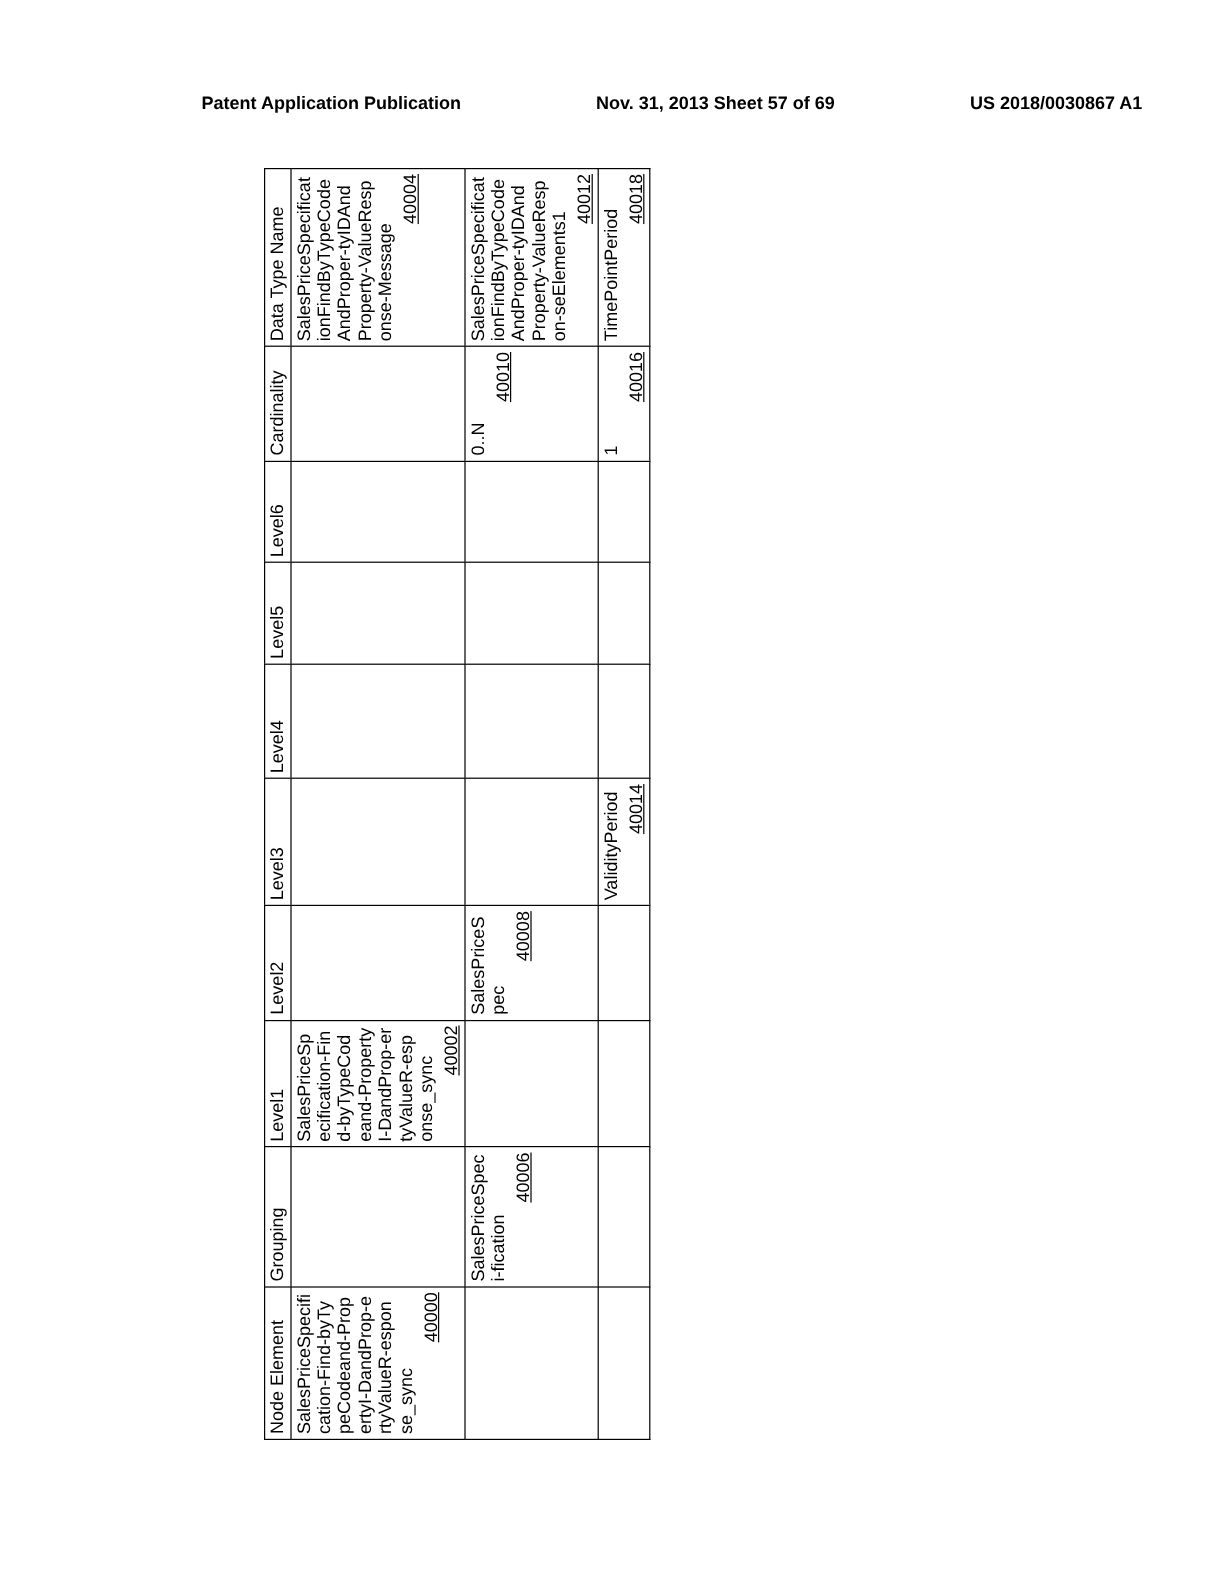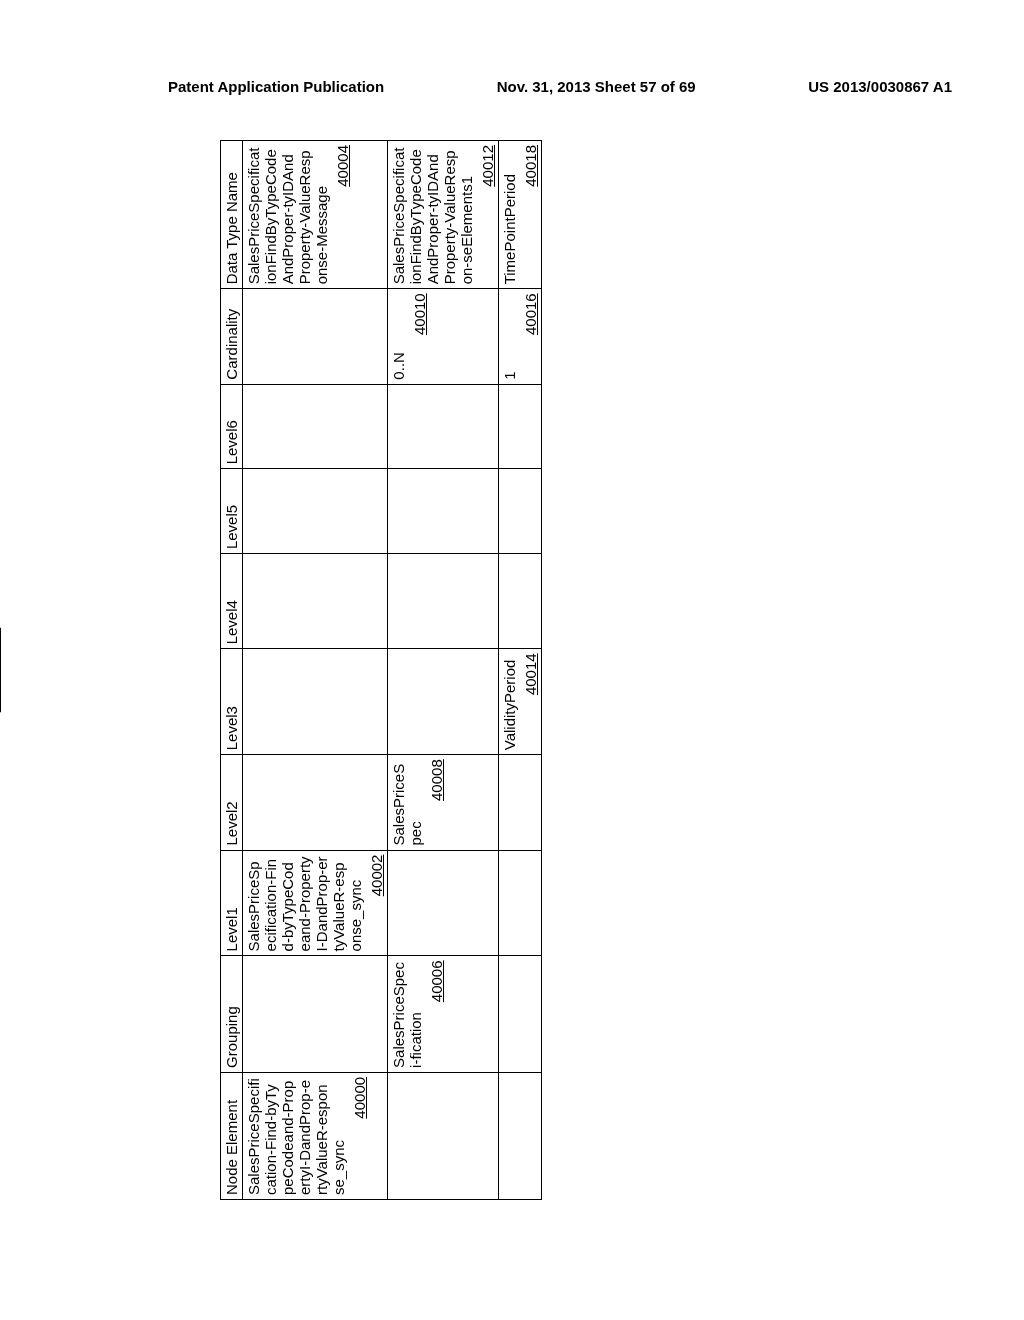--- a/index.html
+++ b/index.html
@@ -73,21 +73,21 @@
   .col-card { width: 90px; }
   .col-dtn  { width: 140px; }
   .cellwrap { word-break: break-all; }
 </style>
 </head>
 <body>
 
 <div class="header-row">
   <span>Patent Application Publication</span>
   <span>Nov. 31, 2013  Sheet 57 of 69</span>
-  <span>US 2013/0030867 A1</span>
+  <span>US 2018/0030867 A1</span>
 </div>
 
 <div class="figure-area">
   <div class="fig-label">FIG. 40-1</div>
 
   <table>
     <thead>
       <tr>
         <th class="col-node">Node Element</th>
         <th class="col-grp">Grouping</th>

